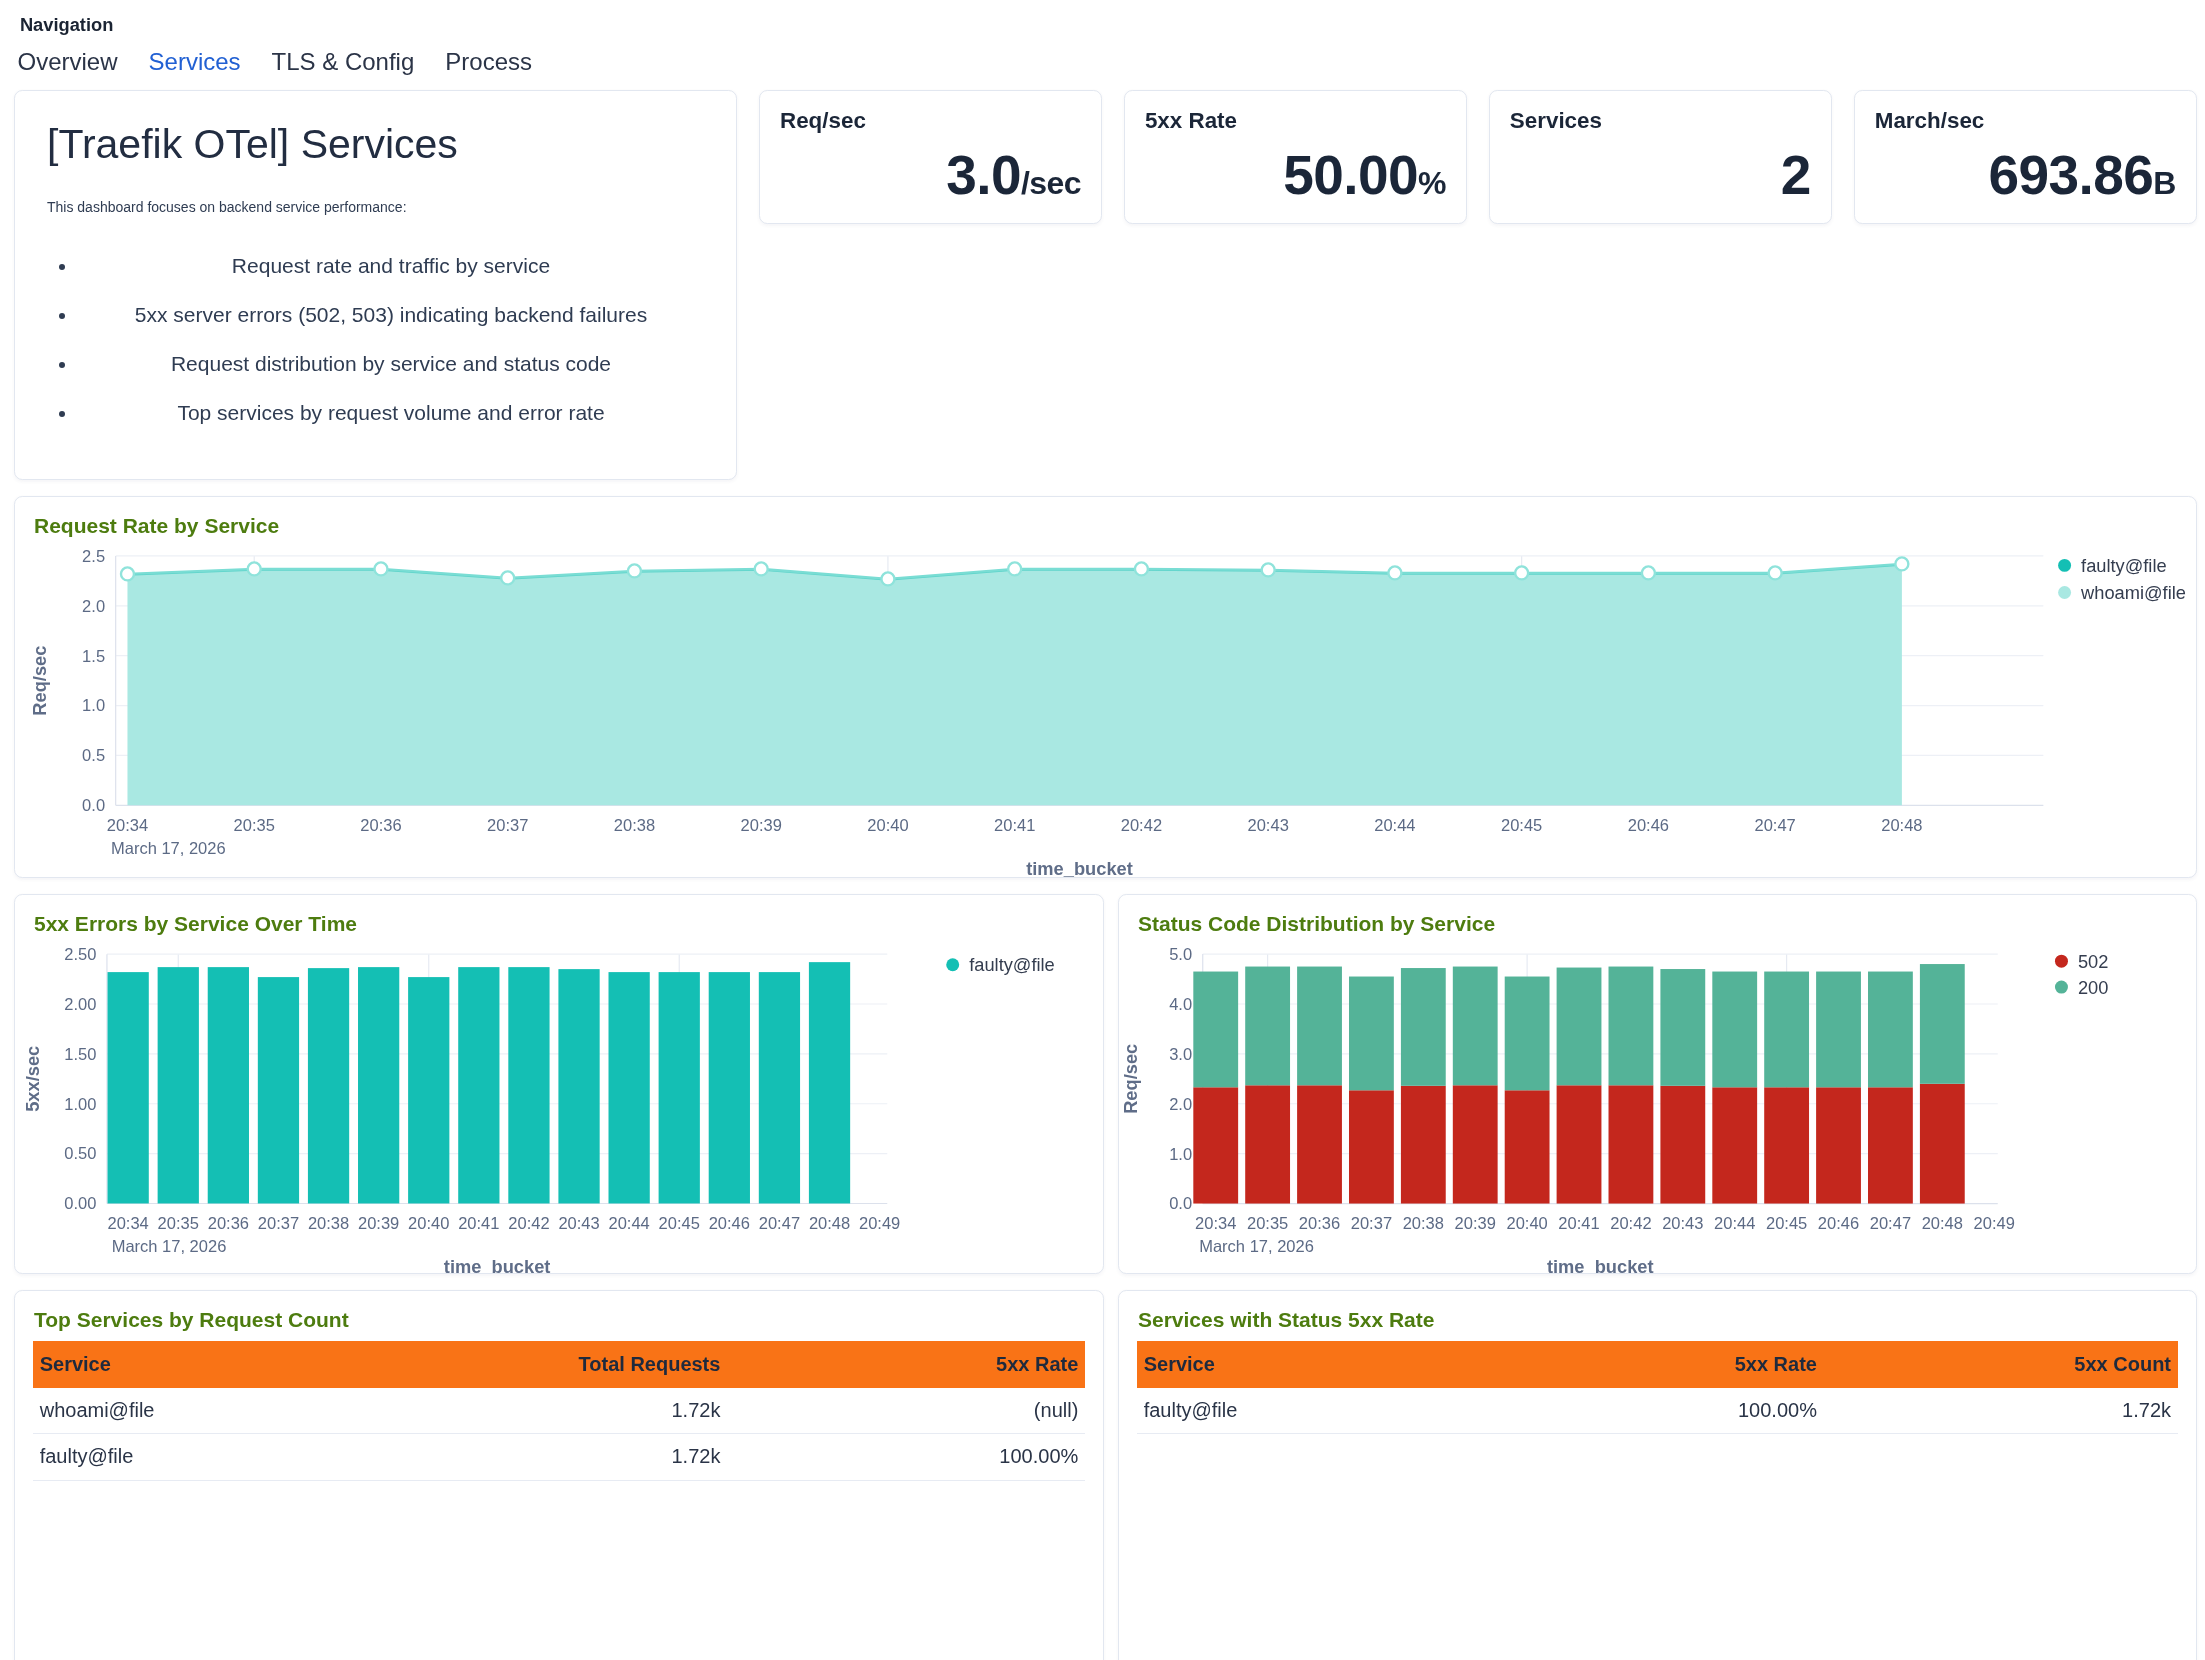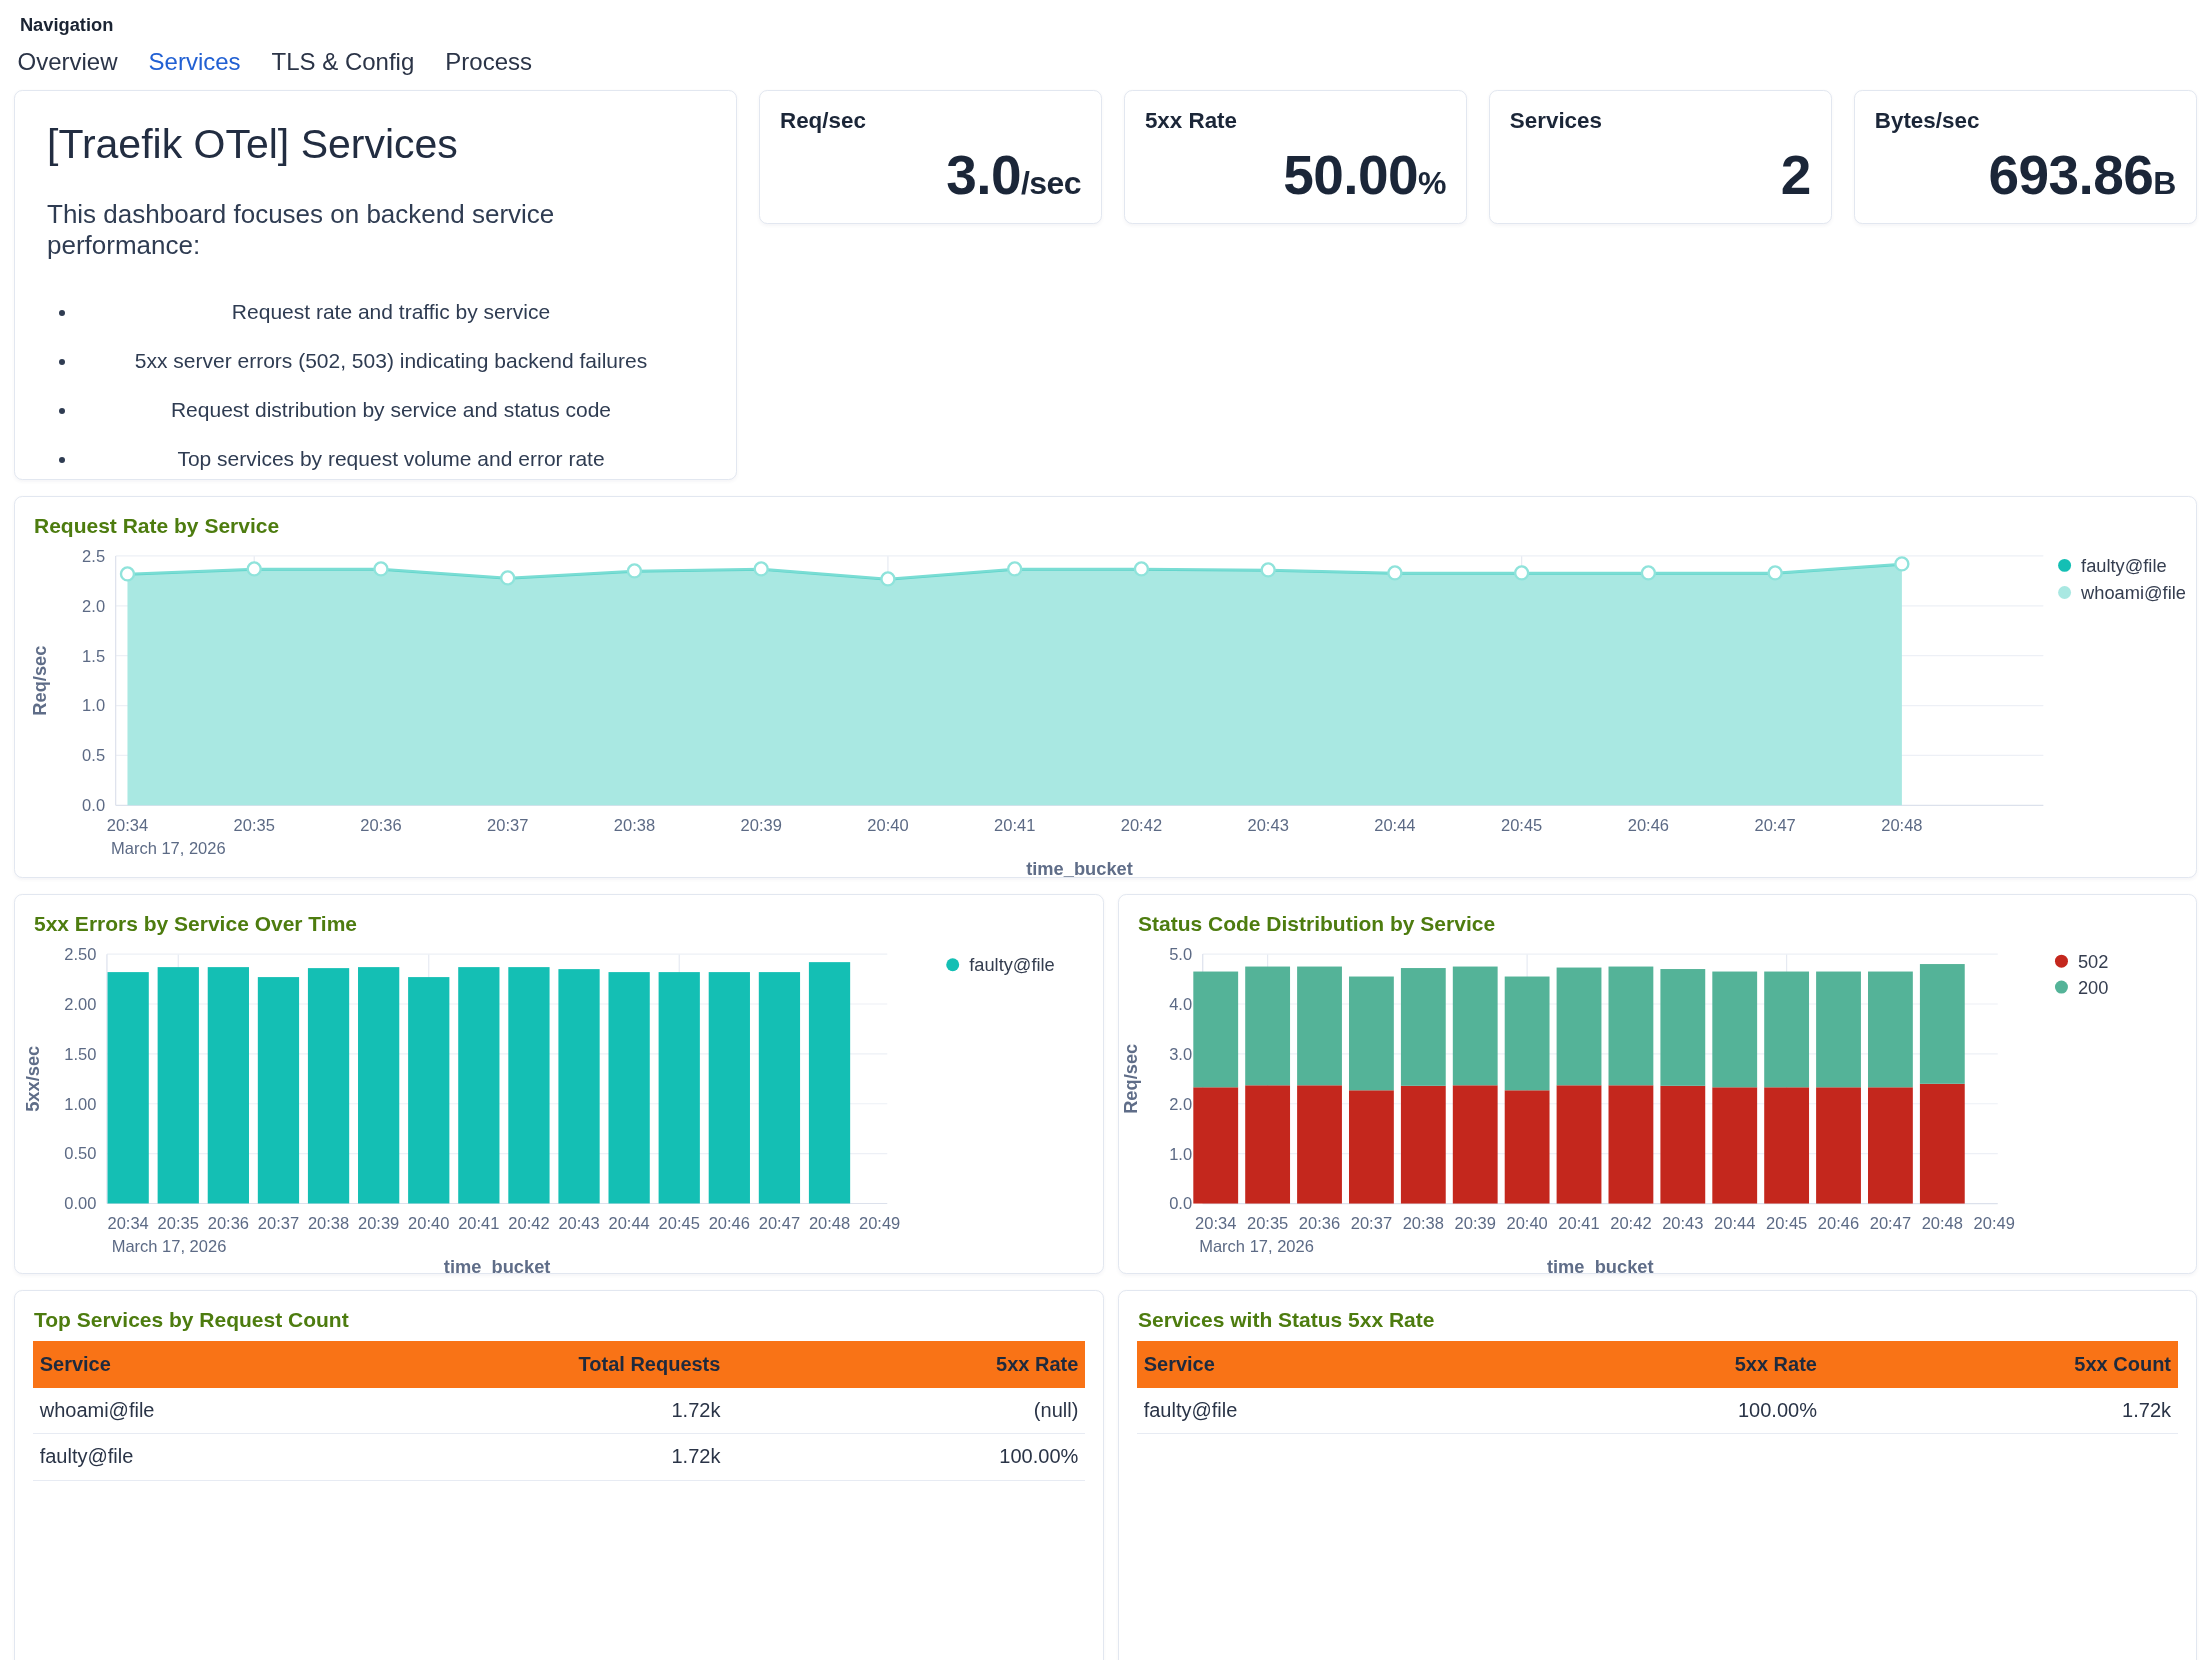--- a/index.html
+++ b/index.html
@@ -20,21 +20,21 @@
   .row1 { margin-top:14.7px; align-items:flex-start;gap:22px; }
   .intro-panel { width:723px; height:390px; padding:29.5px 32px; }
   .metric-panel { flex:1; height:134px; padding:16.5px 20px; display:flex;
     flex-direction:column; justify-content:space-between; }
   .metric-title { font-size:22.4px; font-weight:700; color:#1b2638; }
   .metric-value { align-self:flex-end; display:flex; align-items:baseline; letter-spacing:-0.6px; }
   .metric-value .num { font-size:55px; font-weight:700; color:#1b2638; }
   .metric-value .unit { font-size:32px; font-weight:700; color:#1b2638; }
 
   .intro-title { font-size:41px; font-weight:500; color:#222d41; margin-bottom:31px; }
-  .intro-desc { font-size:26px; color:#2f3c52; margin-bottom:39px; }
+  .intro-desc { font-size:14px; color:#2f3c52; margin-bottom:39px; }
   .intro-list { margin-left:31px; }
   .intro-list li { font-size:21px; color:#2f3c52; margin-bottom:25px;text-align:center; }
 
   .chart-panel-full { margin-top:16px; height:382px; }
   .row3 { margin-top:15.3px; }
   .row4 { margin-top:16.5px; }
   .half-left { width:1090px; height:380px; }
   .half-right { flex:1; height:380px; }
   .table-left { width:1090px; height:382px; }
   .table-right { flex:1; height:382px; }
@@ -96,21 +96,21 @@
       </div>
     </div>
     <div class="panel metric-panel">
       <div class="metric-title">Services</div>
       <div class="metric-value">
         <span class="num">2</span>
         <span class="unit"></span>
       </div>
     </div>
     <div class="panel metric-panel">
-      <div class="metric-title">Bytes/sec</div>
+      <div class="metric-title">March/sec</div>
       <div class="metric-value">
         <span class="num">693.86</span>
         <span class="unit">B</span>
       </div>
     </div>
   </div>
 
   <div class="panel chart-panel-full">
     <div class="panel-title">Request Rate by Service</div>
     <div class="chart-mount" id="chart0"><svg width="2188" height="382" viewBox="0 0 3710 648">

